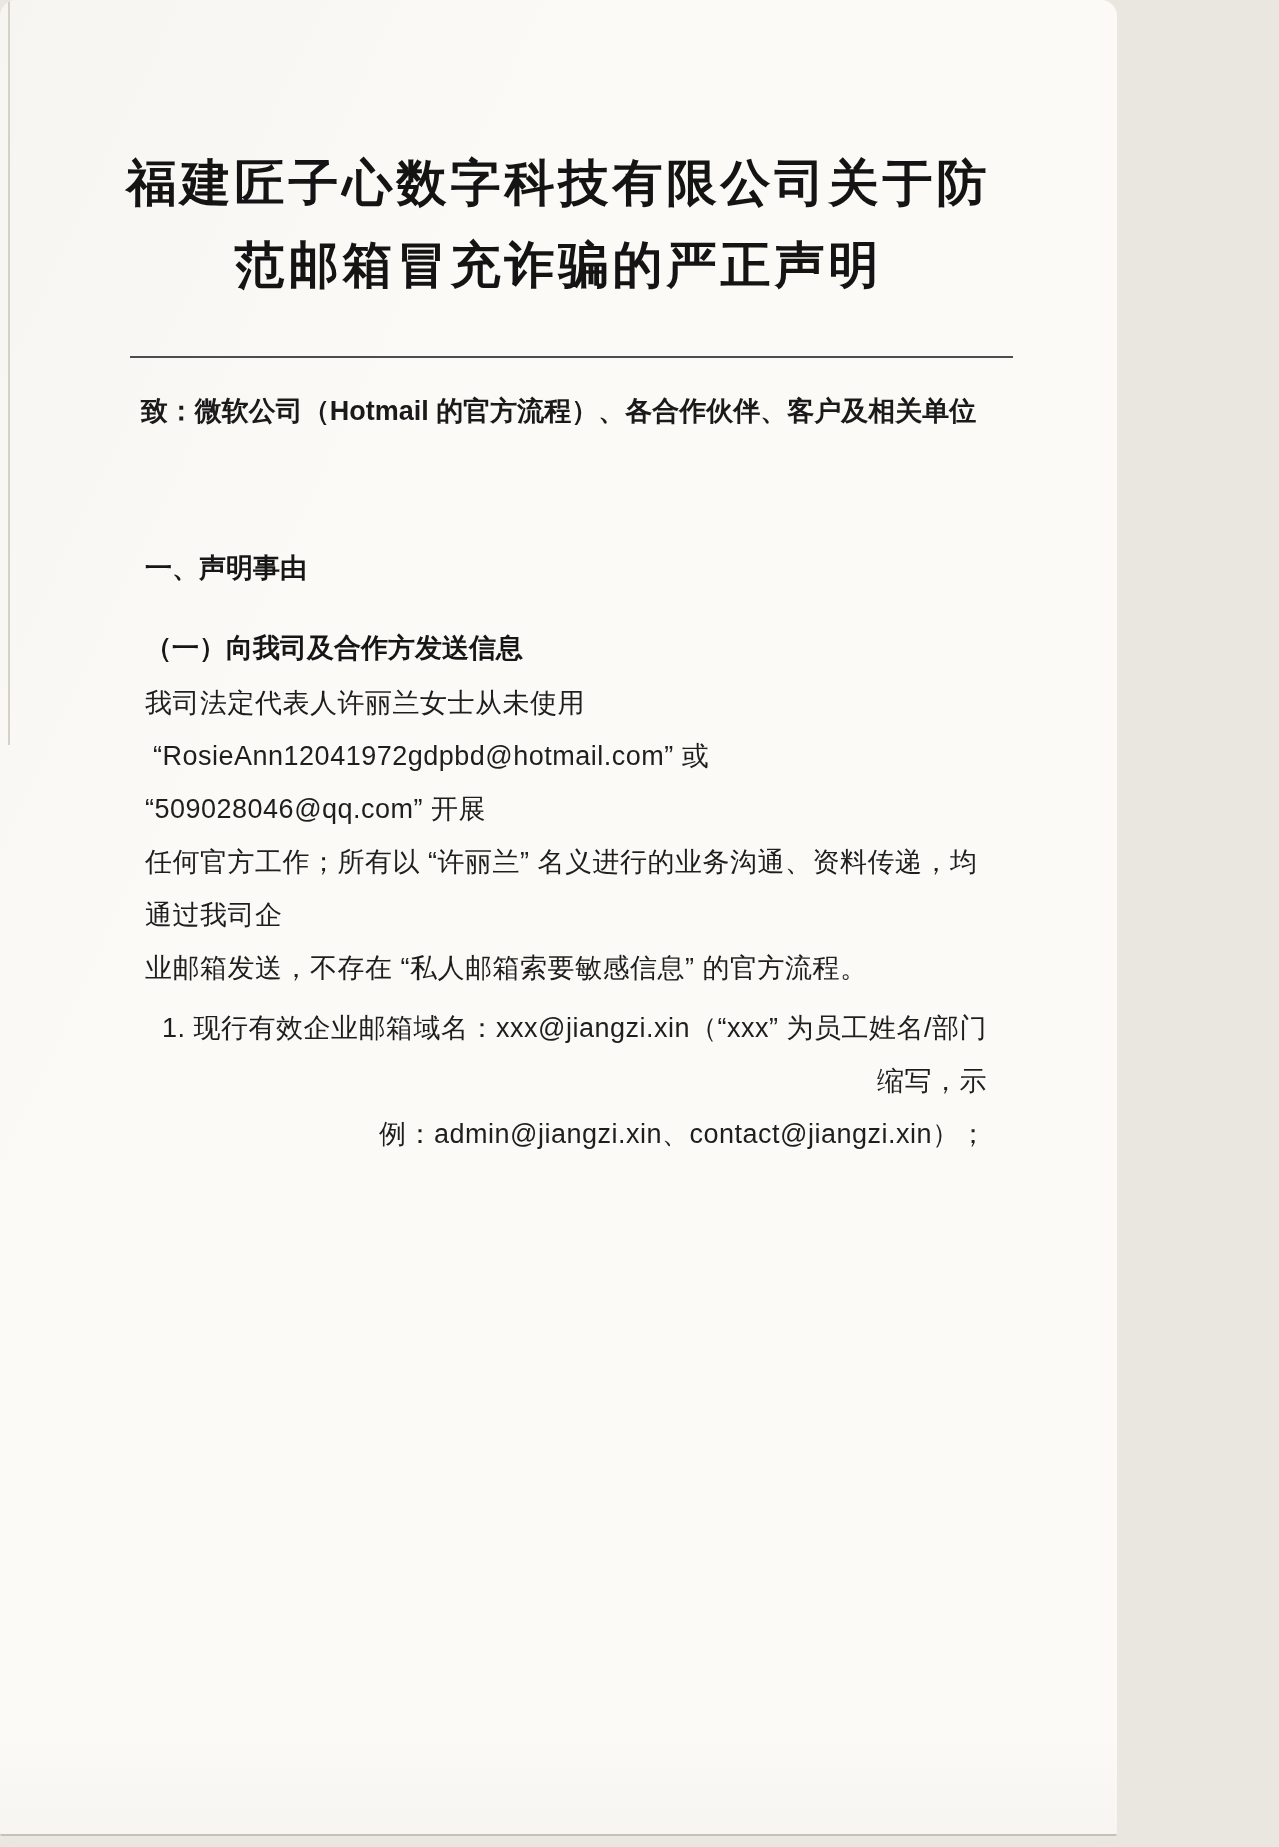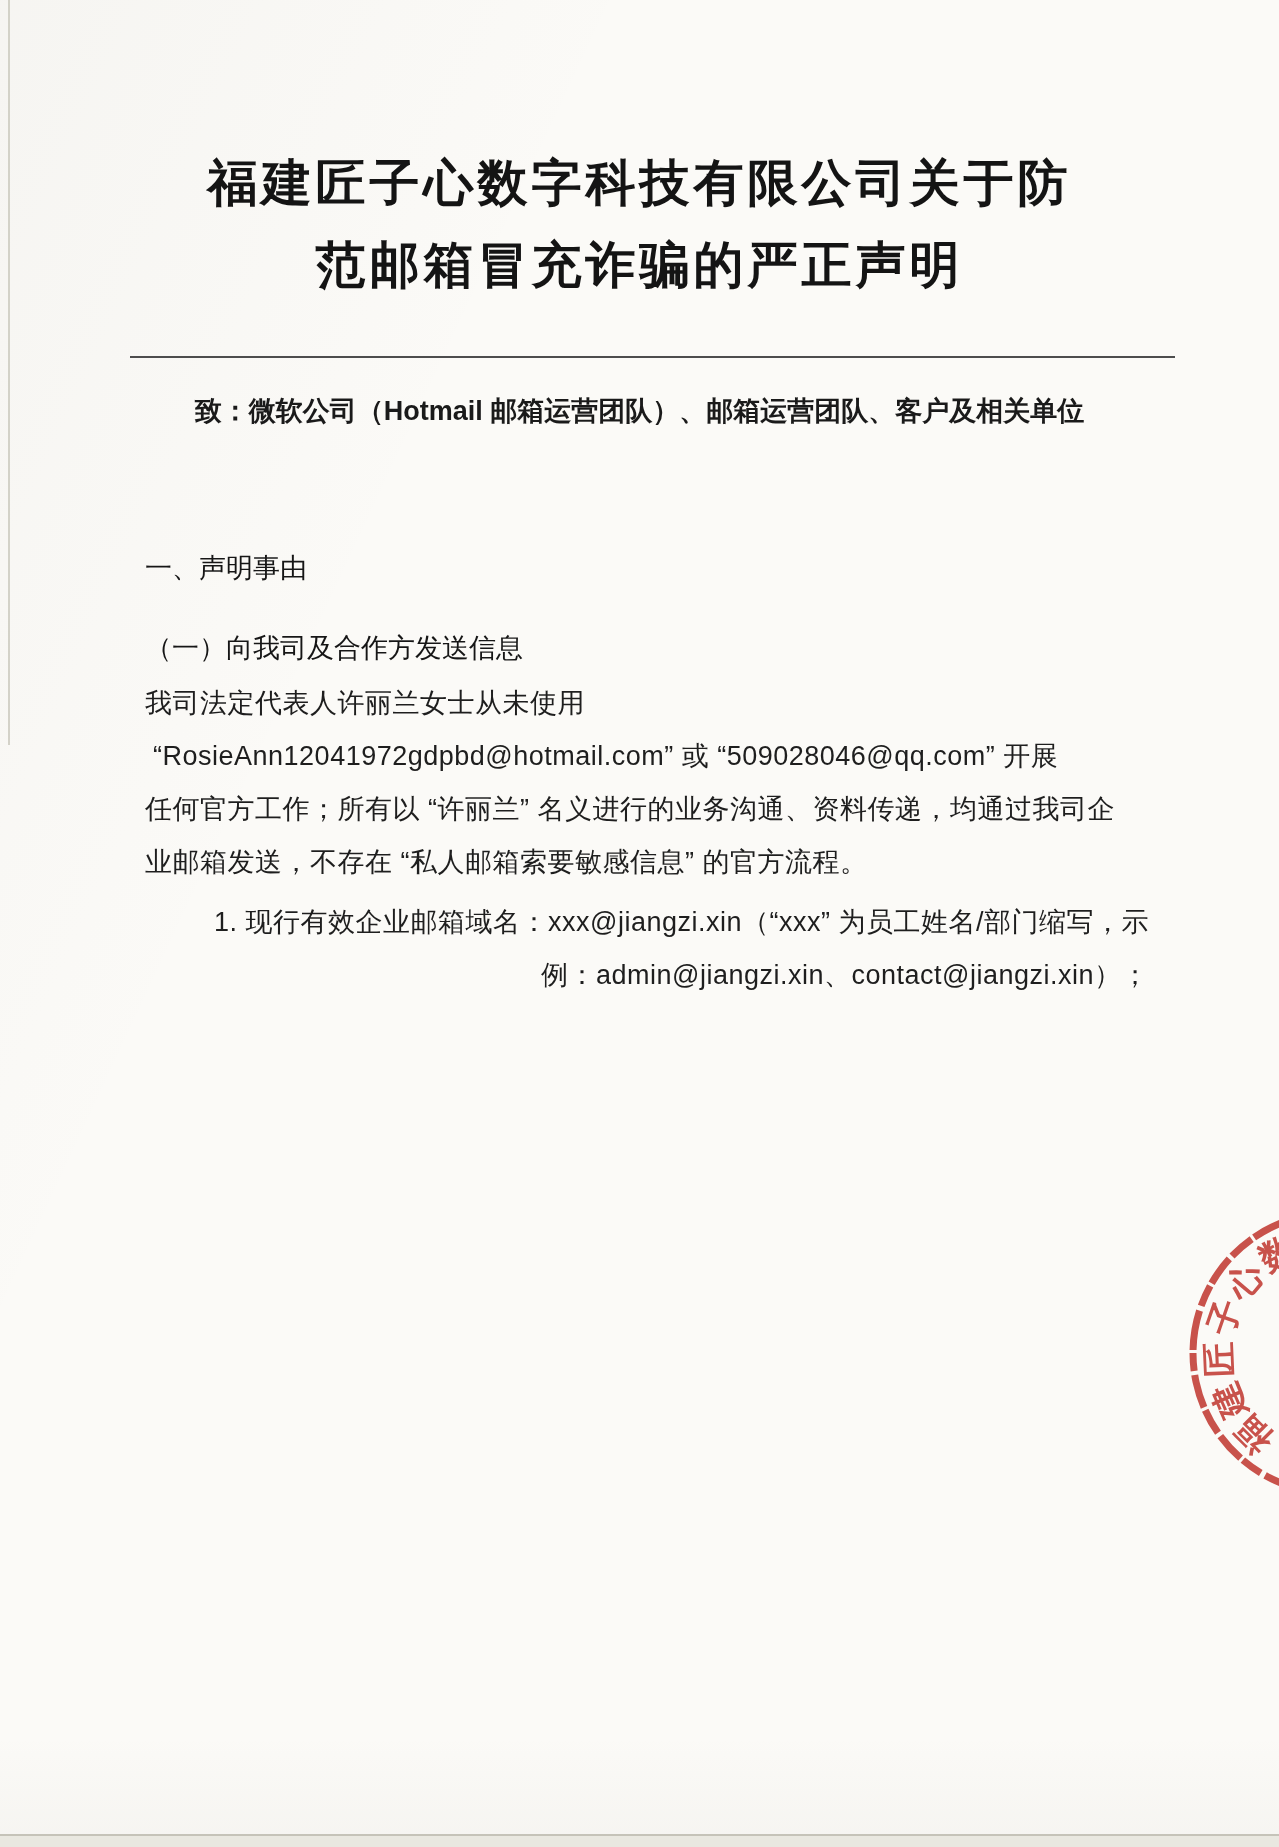--- a/index.html
+++ b/index.html
@@ -2,29 +2,30 @@
 <html><head>
 <meta charset="utf-8">
 <style>
   html, body {
     margin: 0;
     padding: 0;
     background: #e9e7e0;
   }
   .paper {
     position: relative;
-    width: 1279px;
+    width: 1117px;
     height: 1847px;
     background: #fbfaf7;
     background-image:
       linear-gradient(115deg, rgba(120,120,110,0.04) 0%, rgba(0,0,0,0) 30%),
       linear-gradient(0deg, rgba(140,140,125,0.05) 0%, rgba(0,0,0,0) 6%);
     overflow: hidden;
     font-family: "Liberation Sans", sans-serif;
     color: #1c1c1c;
+    border-radius: 16px;
   }
   
   .crease-left {
     position: absolute;
     left: 8px; top: 0;
     width: 2px; height: 745px;
     background: #c7c5ba;
     opacity: 0.75;
   }
   .edge-bottom {
@@ -64,21 +65,21 @@
     line-height: 33px;
     font-weight: 700;
     color: #1a1a1a;
   }
   .main {
     margin: 0 130px 0 145px;
   }
   .sec-heading {
     font-size: 27px;
     line-height: 33px;
-    font-weight: 400;
+    font-weight: 700;
     color: #161616;
     white-space: pre-wrap;
   }
   .h-sec1   { margin-top: 124px; }
   .h-sec2   { margin-top: 31px; }
   .h-sub1   { margin-top: 47px; }
   .h-sub2   { margin-top: 33px; }
   .para {
     font-size: 27px;
     line-height: 53px;
@@ -106,21 +107,21 @@
 
   <div class="crease-left"></div>
 
   <div class="title-block">
     <div class="title-line">福建匠子心数字科技有限公司关于防</div>
     <div class="title-line">范邮箱冒充诈骗的严正声明</div>
   </div>
 
   <div class="divider"></div>
 
-  <div class="recipient">致：微软公司（Hotmail 邮箱运营团队）、邮箱运营团队、客户及相关单位</div>
+  <div class="recipient">致：微软公司（Hotmail 的官方流程）、各合作伙伴、客户及相关单位</div>
 
   <div class="main">
     <div class="sec-heading h-sec1">一、声明事由</div>
 
 
     <div class="sec-heading h-sub1">（一）向我司及合作方发送信息</div>
     <div class="para p-sub1">我司法定代表人许丽兰女士从未使用
  “RosieAnn12041972gdpbd@hotmail.com” 或 “509028046@qq.com” 开展
 任何官方工作；所有以 “许丽兰” 名义进行的业务沟通、资料传递，均通过我司企
 业邮箱发送，不存在 “私人邮箱索要敏感信息” 的官方流程。</div>

